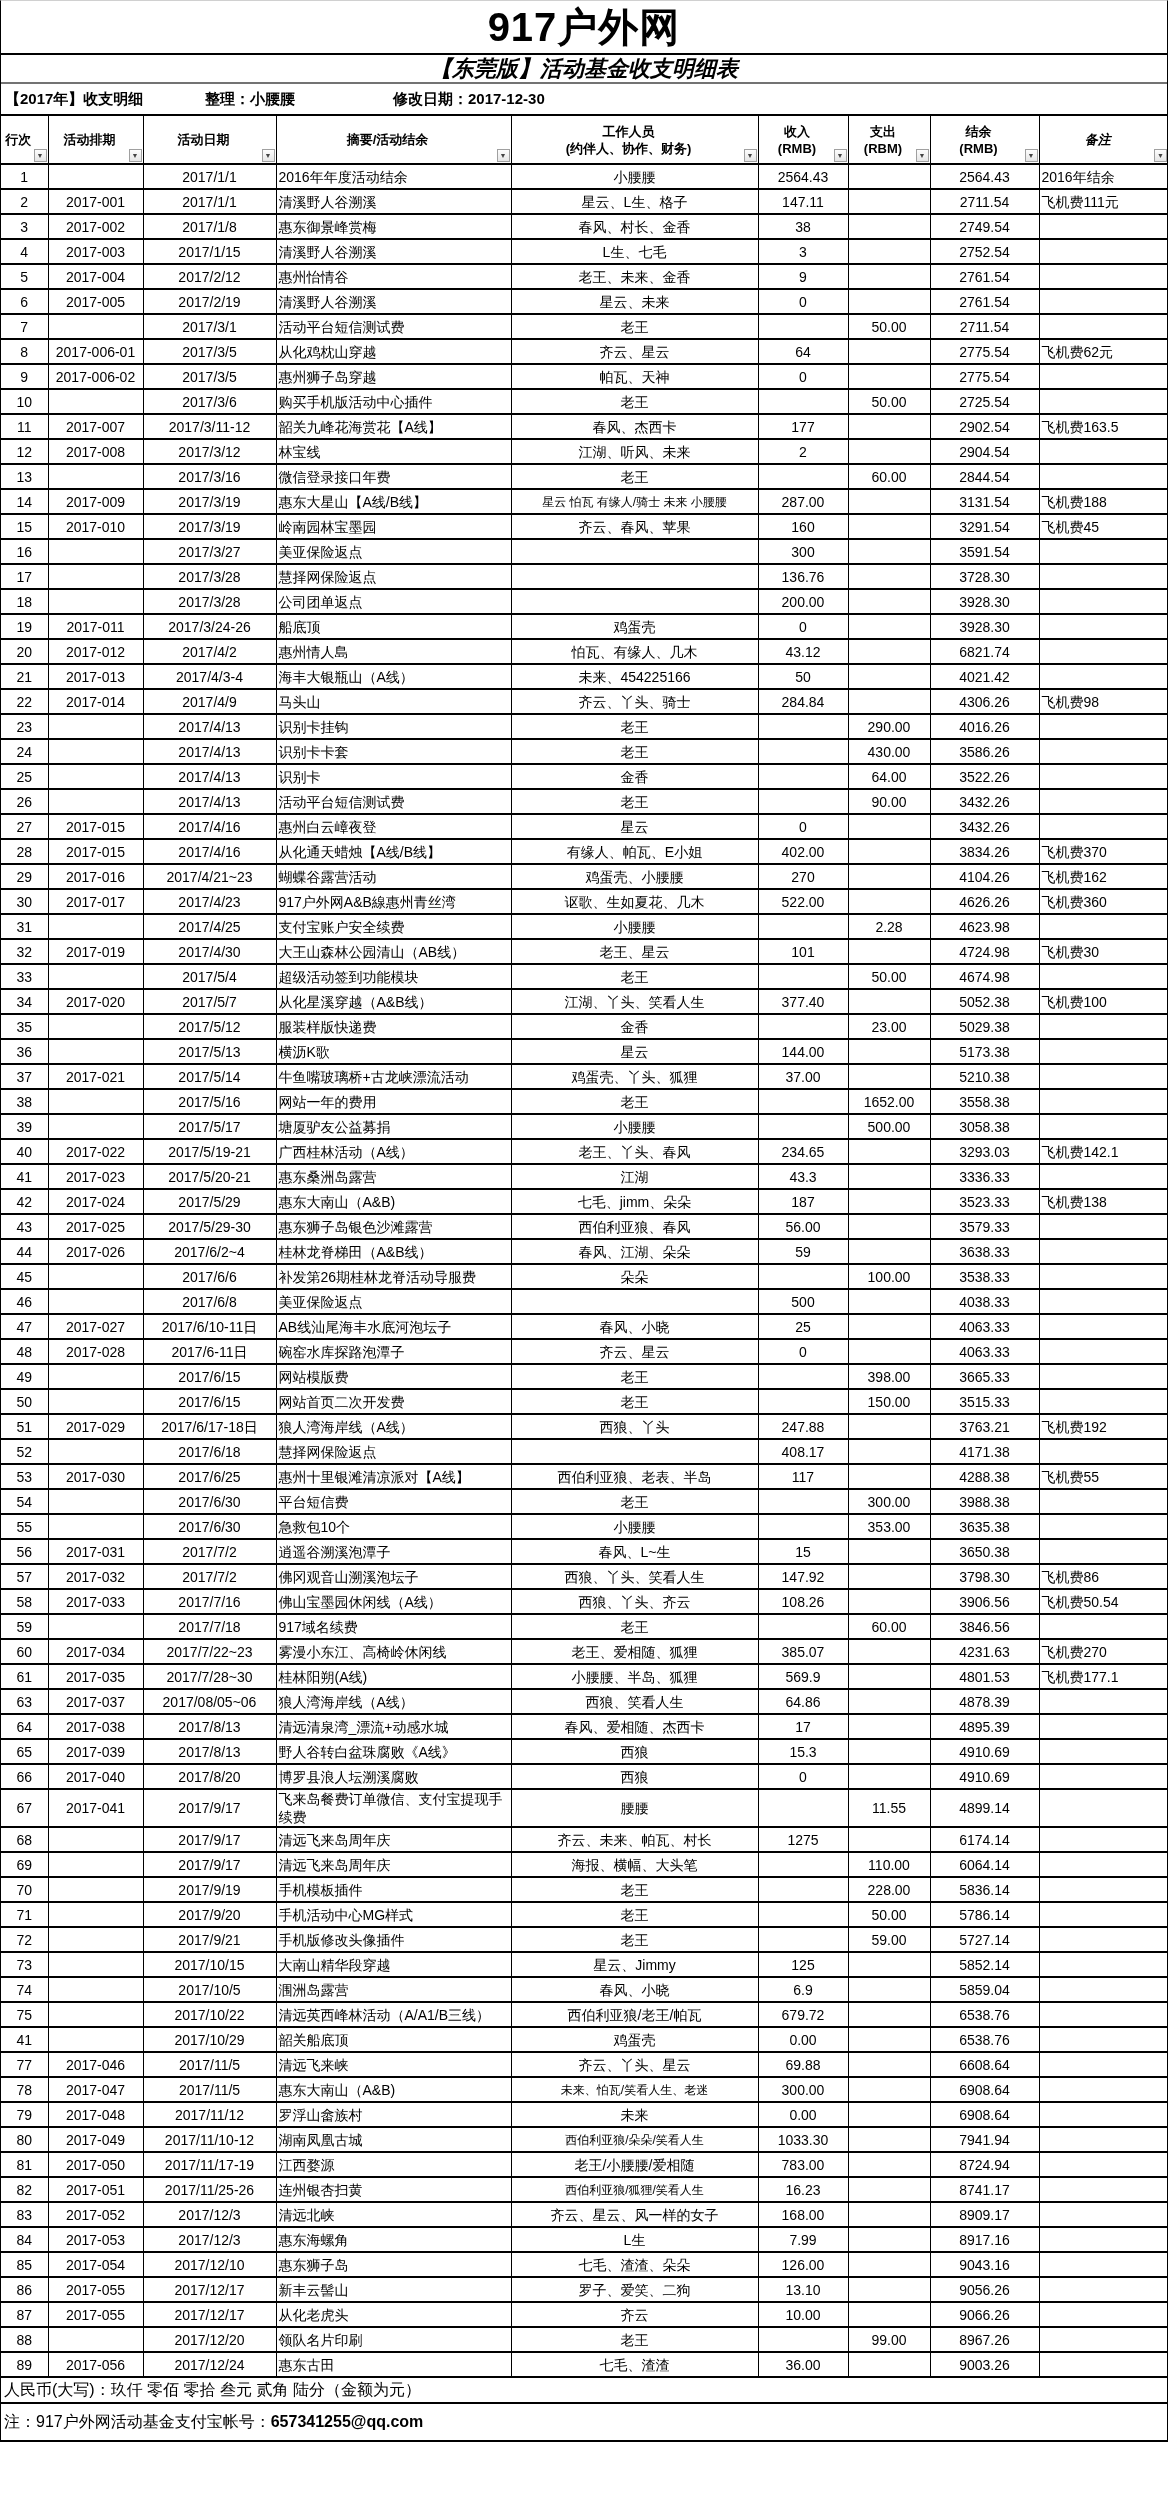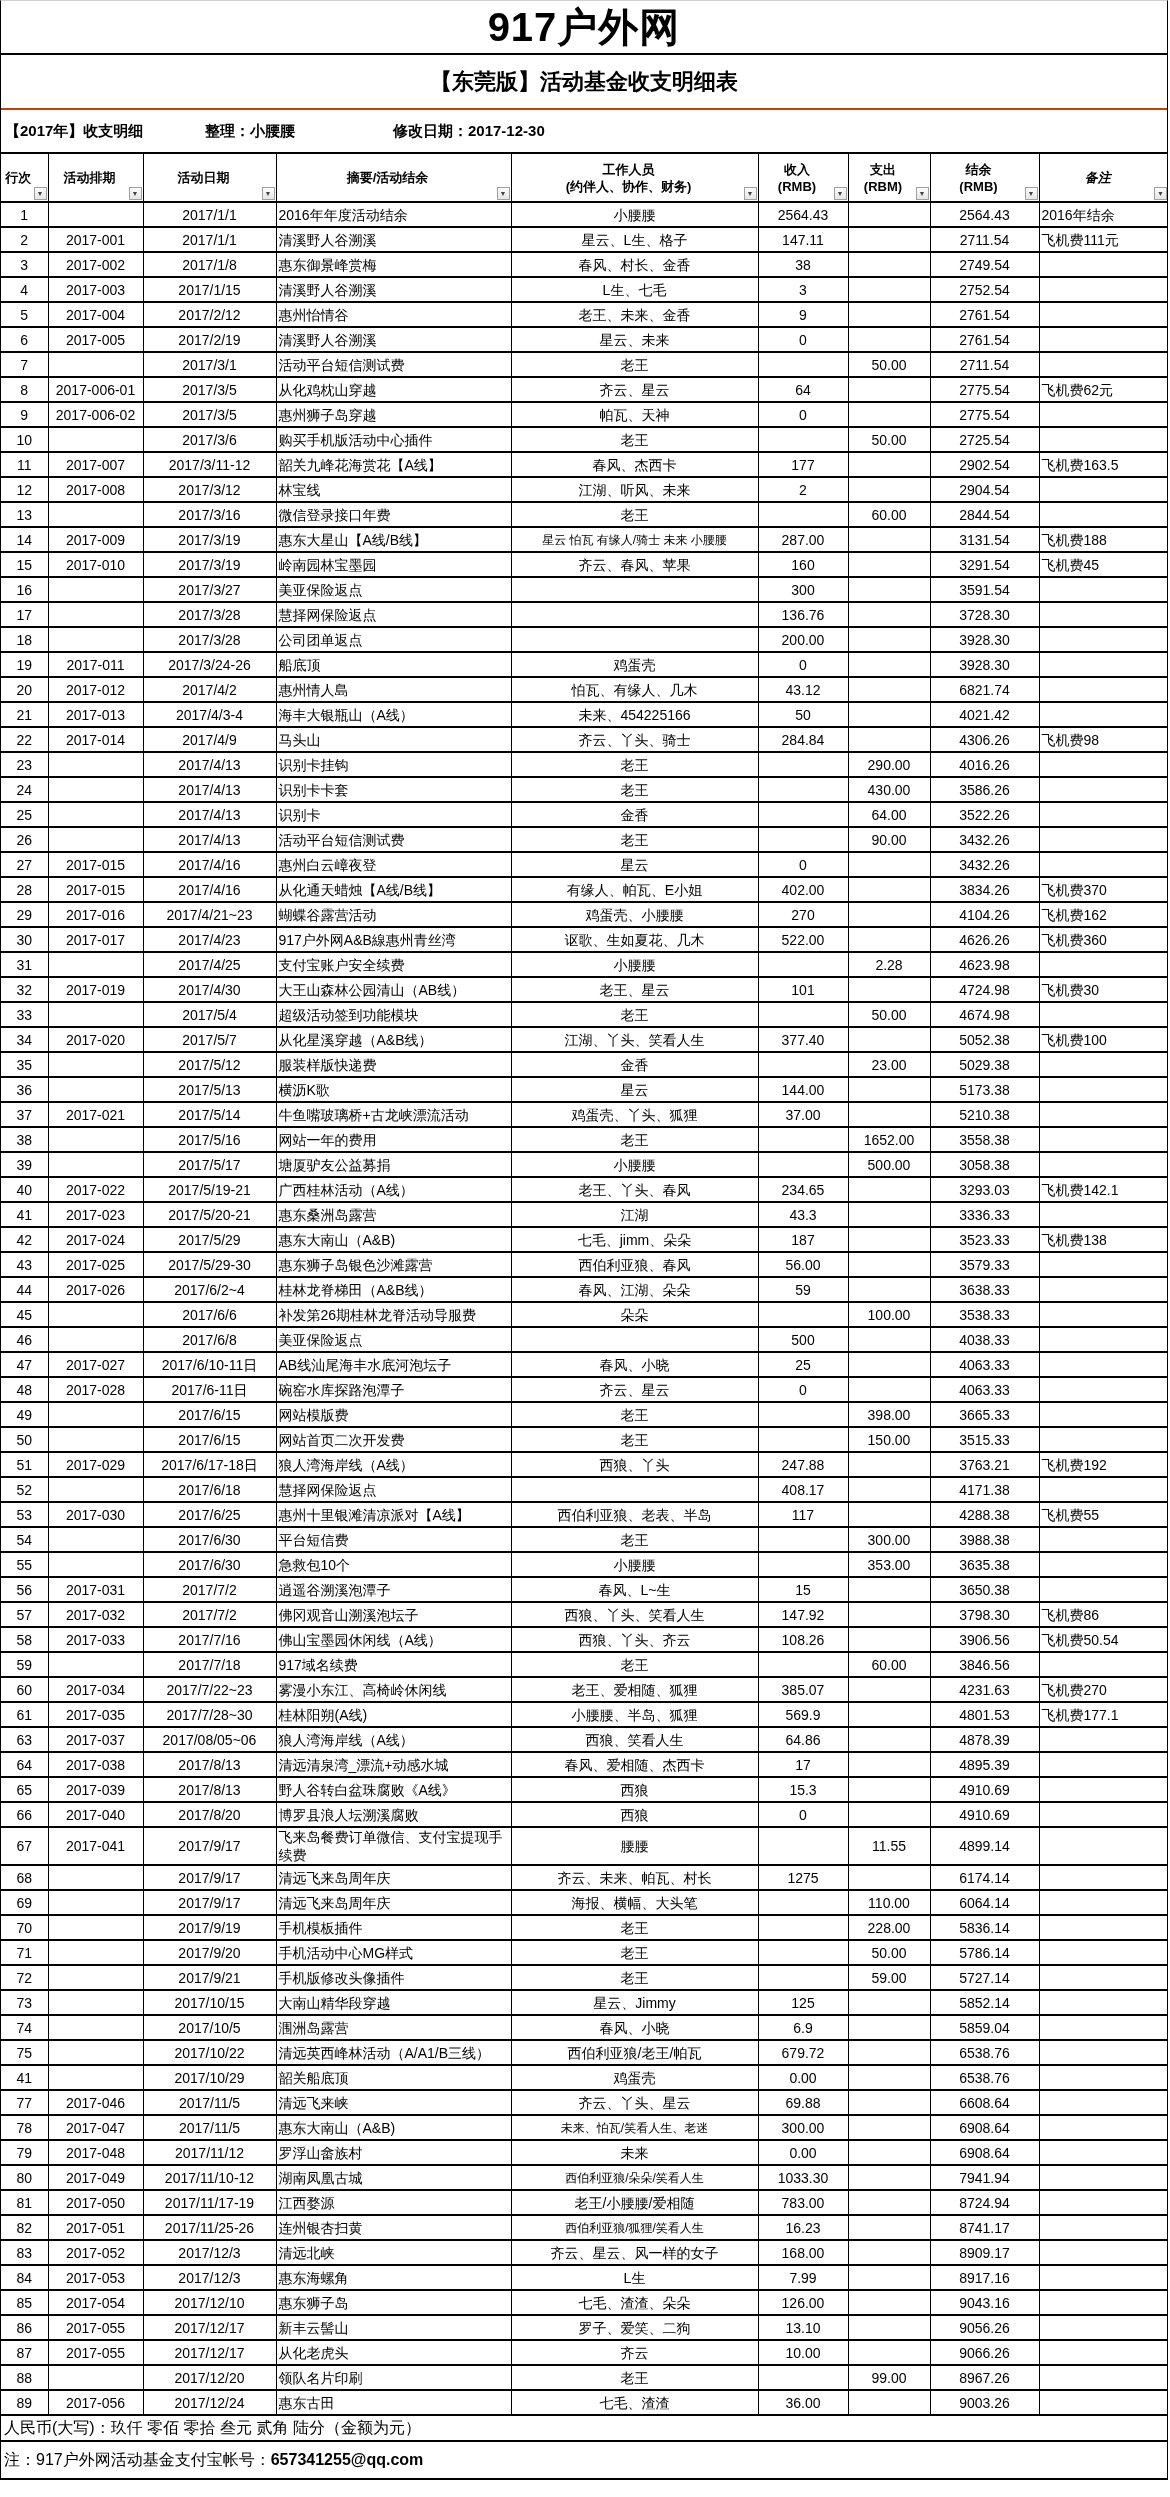--- a/index.html
+++ b/index.html
@@ -15,27 +15,27 @@
     border-right: 1px solid #000;
     border-top: 1px solid #d0d0d0;
   }
   .title-row {
     height: 54px;
     border-bottom: 2px solid #000;
     display: flex; align-items: center; justify-content: center;
     font-size: 40px; font-weight: bold; letter-spacing: 1px;
   }
   .subtitle-row {
-    height: 55px;
-    border-bottom: 2px solid #c2410c;
+    height: 29px;
+    border-bottom: 2px solid #737373;
     display: flex; align-items: center; justify-content: center;
-    font-size: 22px; font-weight: bold;
+    font-size: 22px; font-weight: bold; font-style: italic;
   }
   .meta-row {
-    height: 44px;
+    height: 32px;
     border-bottom: 2px solid #000;
     display: flex; align-items: center;
     font-size: 15px; font-weight: bold;
     padding-left: 4px;
   }
   .meta-row span { display: inline-block; }
   .meta-row .m1 { width: 200px; }
   .meta-row .m2 { width: 90px; }
   .meta-row .m3 { width: 98px; }
   table {

